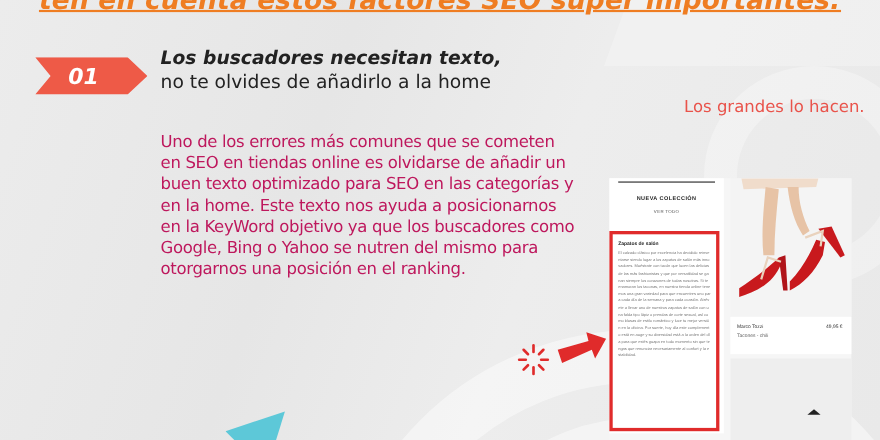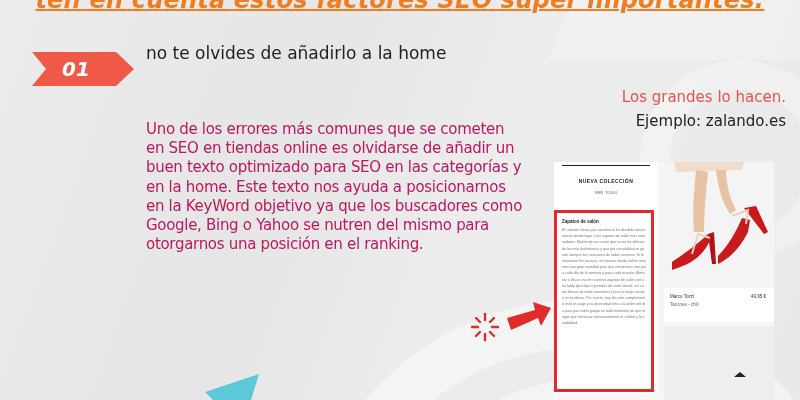--- a/index.html
+++ b/index.html
@@ -126,28 +126,28 @@
 <div class="top-title">ten en cuenta estos factores SEO super importantes:</div>
 
 <div class="badge">
   <svg width="102" height="34" viewBox="0 0 102 34">
     <polygon points="0,0 84,0 102,17 84,34 0,34 14,17" fill="#ee5a47"></polygon>
   </svg>
   <div class="badge-num">01</div>
 </div>
 
 <div class="heading">
+  <span class="strong">Los buscadores necesitan texto,</span>
   <span class="rest">no te olvides de añadirlo a la home</span>
 </div>
 
 <div class="body-text">Uno de los errores más comunes que se cometen en SEO en tiendas online es olvidarse de añadir un buen texto optimizado para SEO en las categorías y en la home. Este texto nos ayuda a posicionarnos en la KeyWord objetivo ya que los buscadores como Google, Bing o Yahoo se nutren del mismo para otorgarnos una posición en el ranking.</div>
 
 <div class="side-intro">
   <span class="red">Los grandes lo hacen.</span>
-  <span class="black">Ejemplo: zalando.es</span>
 </div>
 
 <div class="shot">
   <div class="shot-left">
     <div class="shot-rule"></div>
     <div class="shot-collection">NUEVA COLECCIÓN</div>
     <div class="shot-verall">VER TODO</div>
     <div class="shot-box">
       <div class="shot-box-title">Zapatos de salón</div>
       <div class="shot-box-lines">El calzado clásico por excelencia ha decidido reinventarse siendo lugar a los zapatos de salón más innovadores. Muéstrate con tacón que lucen las delicias de las más fashionistas y que por versatilidad se ganan siempre los corazones de todas nosotras. Si te enamoran los taconas, en nuestra tienda online tenemos una gran variedad para que encuentres uno para cada día de la semana y para cada ocasión. Atrévete a llevar uno de nuestros zapatos de salón con una falda tipo lápiz o prendas de corte sexual, así como blusas de estilo romántico y luce tu mejor versión en la oficina. Por suerte, hoy día este complemento está en auge y su diversidad está a la orden del día para que estés guapa en todo momento sin que tengas que renunciar necesariamente al confort y la estabilidad.</div>

